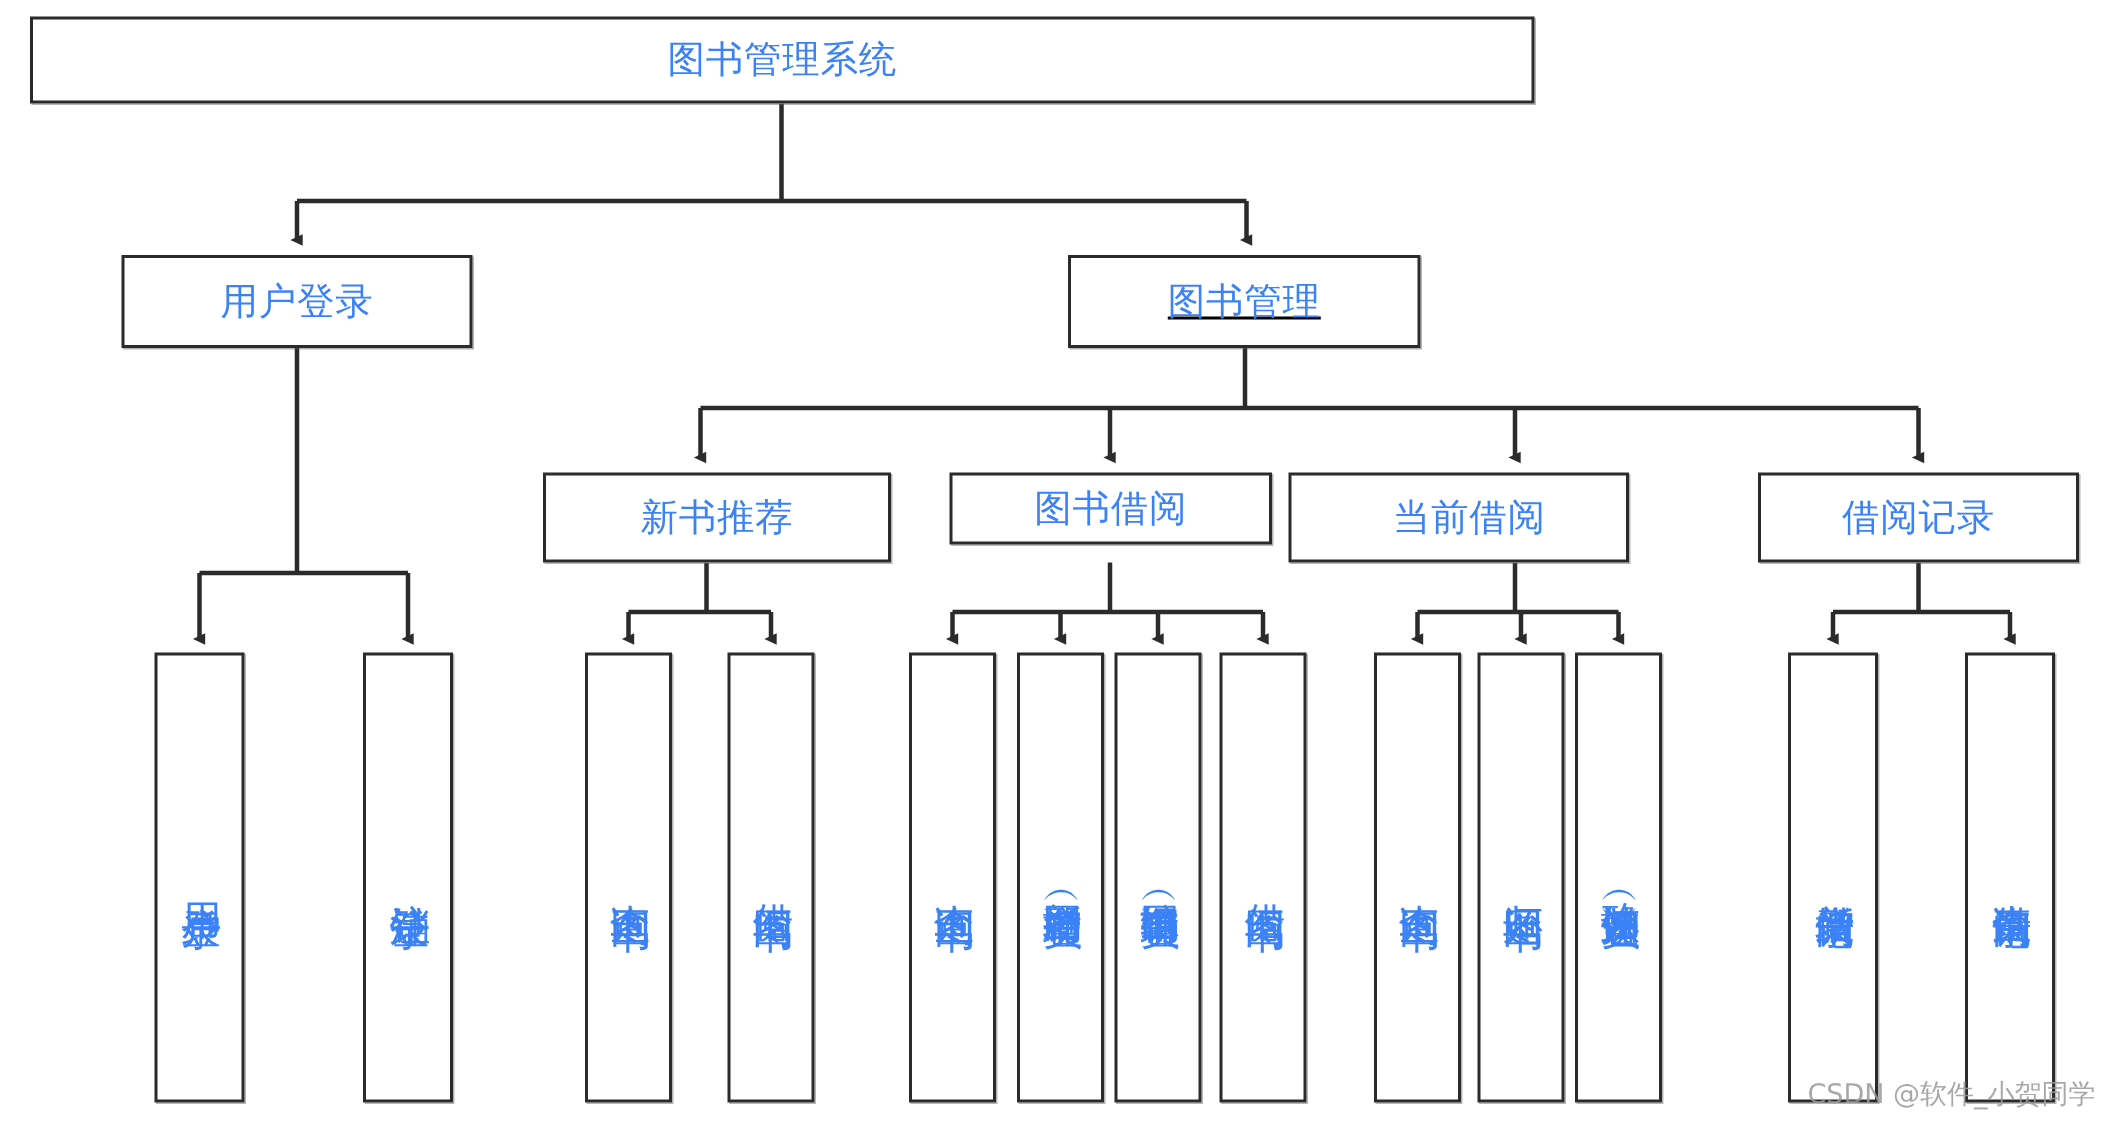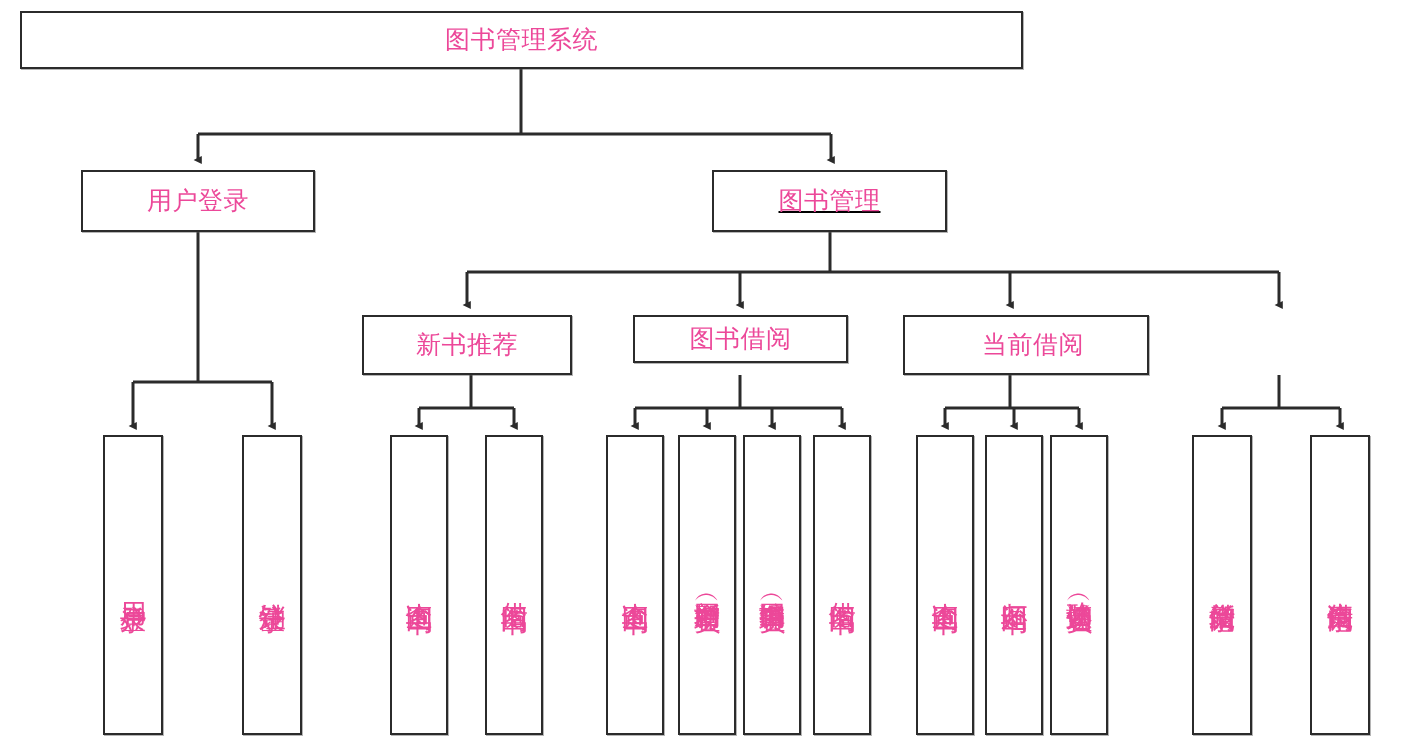--- a/index.html
+++ b/index.html
@@ -30,21 +30,21 @@
     position: absolute;
     box-sizing: border-box;
     background: #ffffff;
     border: 2px solid #2b2b2b;
     display: flex;
     align-items: center;
     justify-content: center;
     box-shadow: 1px 1px 0 rgba(90,90,90,0.45);
   }
   .node .label {
-    color: #ec4899;
+    color: #3b82f6;
     letter-spacing: 0.5px;
     white-space: nowrap;
   }
   
   .node.h .label {
     font-size: 25px;
     line-height: 1.1;
   }
   .node.root .label {
     font-size: 25px;
@@ -137,28 +137,31 @@
     <span class="label">图书管理系统</span>
   </div>
 
   <div class="node h" style="left:81px; top:170px; width:234px; height:62px;">
     <span class="label">用户登录</span>
   </div>
   <div class="node h" style="left:712px; top:170px; width:235px; height:62px;text-decoration:underline;">
     <span class="label">图书管理</span>
   </div>
 
-  <div class="node h" style="left:362px; top:315px; width:210px; height:60px;">
+  <div class="node h" style="left:362px; top:315px; width:232px; height:60px;">
     <span class="label">新书推荐</span>
   </div>
   <div class="node h" style="left:633px; top:315px; width:215px; height:48px;">
     <span class="label">图书借阅</span>
   </div>
-  <div class="node h" style="left:903px; top:315px; width:246px; height:60px;padding-left:14px;">
+  <div class="node h" style="left:859px; top:315px; width:227px; height:60px;padding-left:14px;">
     <span class="label">当前借阅</span>
+  </div>
+  <div class="node h" style="left:1172px; top:315px; width:214px; height:60px;">
+    <span class="label">借阅记录</span>
   </div>
 
   <div class="node v" style="left:103px; top:435px; width:60px; height:300px;">
     <span class="label">用户登录</span>
   </div>
   <div class="node v" style="left:242px; top:435px; width:60px; height:300px;">
     <span class="label">注销登录</span>
   </div>
 
   <div class="node v" style="left:390px; top:435px; width:58px; height:300px;">
@@ -191,14 +194,15 @@
     <span class="label small">确认归还（管理员）</span>
   </div>
 
   <div class="node v" style="left:1192px; top:435px; width:60px; height:300px;">
     <span class="label small">新增借阅记录</span>
   </div>
   <div class="node v" style="left:1310px; top:435px; width:60px; height:300px;">
     <span class="label small">查询借阅记录</span>
   </div>
 
+  <div id="watermark">CSDN @软件_小贺同学</div>
 
 </div>
 
 </body></html>

